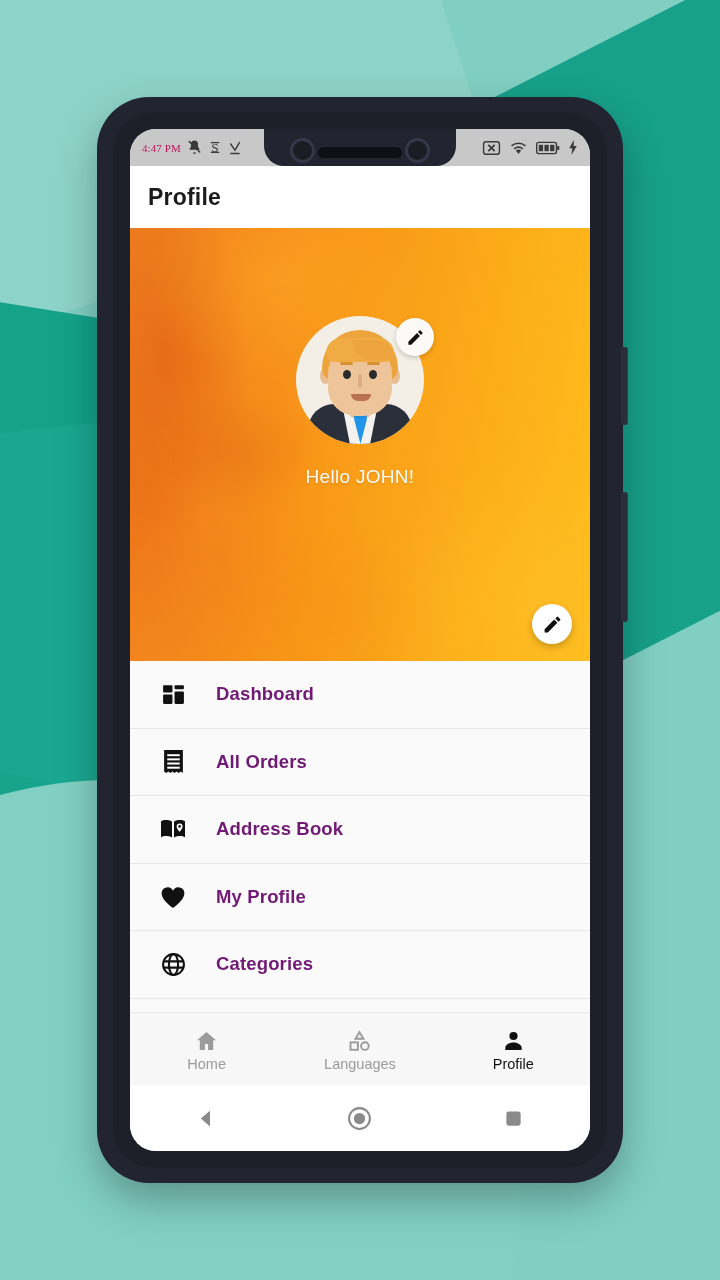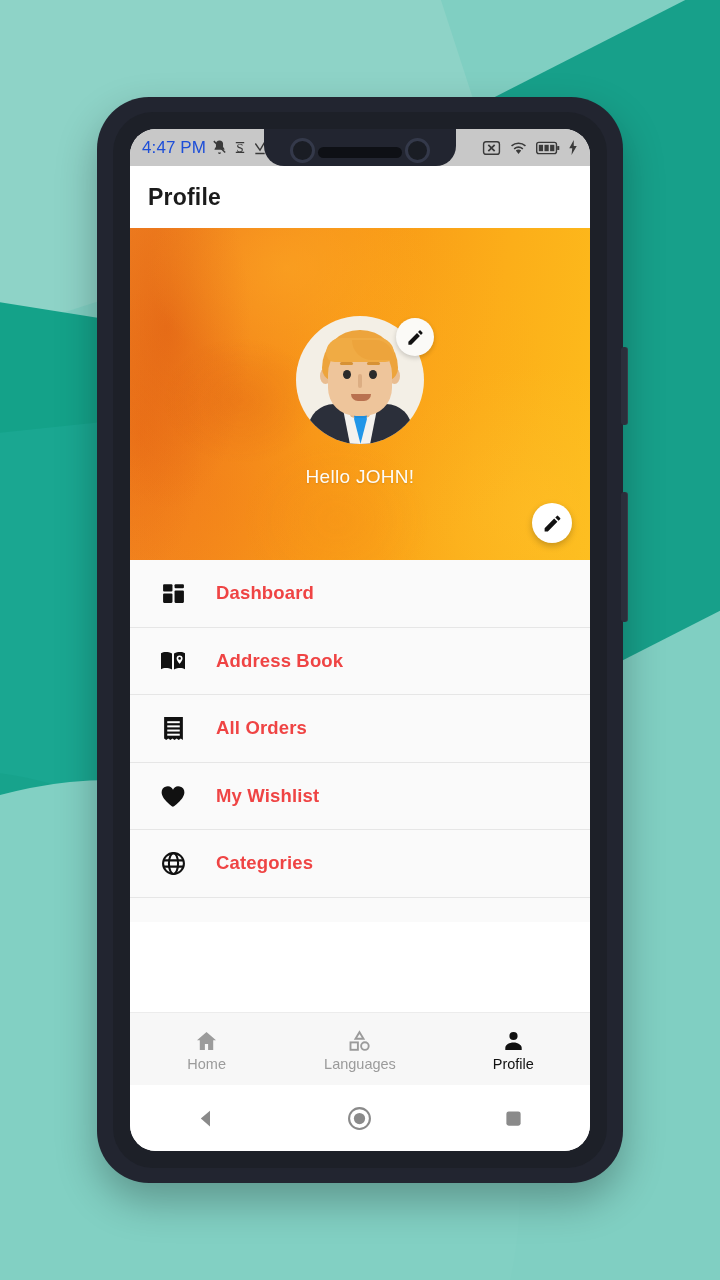--- a/index.html
+++ b/index.html
@@ -71,33 +71,33 @@
            width:84px;height:11px;border-radius:6px;background:#0e1015;}
 
   
   #statusbar{
     position:relative;height:37px;background:#c8c8c8;color:#2b2b2b;
     display:flex;align-items:center;justify-content:space-between;
     padding:0 12px;font-size:15px;z-index:30;
   }
   .sb-left{display:flex;align-items:center;gap:5px;}
   .sb-right{display:flex;align-items:center;gap:8px;}
-  .sb-time{font-size:17px;letter-spacing:.1px;color:#1d4ed8;}
+  .sb-time{font-size:11px;letter-spacing:.1px;color:#be185d;font-family:Liberation Serif, serif;}
   .sb-ico{display:inline-flex;align-items:center;justify-content:center;}
 
   
   #appbar{
     height:62px;background:#fff;display:flex;align-items:center;
     padding:0 18px;position:relative;z-index:20;
   }
   #appbar .title{font-size:23px;font-weight:bold;color:#1b1b1b;letter-spacing:.2px;}
 
   
   #hero{
-    position:relative;height:332px;overflow:hidden;
+    position:relative;height:433px;overflow:hidden;
     background:linear-gradient(100deg,#ef7f20 0%,#f4881c 22%,#f99a17 48%,#fcae19 74%,#fdbd1c 100%);
   }
   .hero-tex{position:absolute;inset:0;}
   .t1{background:
       radial-gradient(ellipse 120px 260px at 8% 30%, rgba(221,90,18,.55), rgba(221,90,18,0) 70%),
       radial-gradient(ellipse 90px 200px at 2% 62%, rgba(232,104,20,.5), rgba(232,104,20,0) 72%),
       radial-gradient(ellipse 150px 180px at 16% 78%, rgba(240,120,24,.35), rgba(240,120,24,0) 75%);}
   .t2{background:
       radial-gradient(ellipse 200px 150px at 34% 12%, rgba(255,178,40,.40), rgba(255,178,40,0) 70%),
       radial-gradient(ellipse 180px 220px at 62% 46%, rgba(253,170,28,.30), rgba(253,170,28,0) 72%),
@@ -157,21 +157,21 @@
     box-shadow:0 3px 7px rgba(0,0,0,.22);
   }
 
   
   #menu{background:#fafafa;}
   .menu-row{
     display:flex;align-items:center;height:66.5px;
     border-bottom:1px solid #e6e6e6;background:#fafafa;padding-left:0;
   }
   .menu-ico{width:86px;display:flex;align-items:center;justify-content:center;flex:none;}
-  .menu-label{font-size:18.5px;font-weight:bold;color:#ef4444;letter-spacing:.15px;}
+  .menu-label{font-size:18.5px;font-weight:bold;color:#701a75;letter-spacing:.15px;}
   .menu-row.clipped{height:24px;border-bottom:none;}
 
   
   #bottomnav{
     position:absolute;left:0;right:0;bottom:66px;height:72px;background:#f7f7f7;
     display:flex;align-items:center;border-top:1px solid #ececec;z-index:25;
   }
   .nav-item{flex:1;display:flex;flex-direction:column;align-items:center;gap:3px;}
   .nav-label{font-size:14.5px;color:#9b9b9b;}
   .nav-item.active .nav-label{color:#111;font-weight:500;}
@@ -316,50 +316,50 @@
                 <rect x="2" y="12" width="9" height="9" rx="1" fill="#111"></rect>
                 <rect x="13" y="9" width="9" height="12" rx="1" fill="#111"></rect>
               </svg>
           </span>
           <span class="menu-label">Dashboard</span>
         </div>
 
 
         <div class="menu-row">
           <span class="menu-ico">
-            <svg width="26" height="24" viewBox="0 0 26 24">
-              <path fill="#111" d="M1 4.2C3.6 2.8 7.8 2.6 12 4.4v16C7.8 18.6 3.6 18.8 1 20.2z"></path>
-              <path fill="#111" d="M25 4.2C22.4 2.8 18.2 2.6 14 4.4v16c4.2-1.8 8.4-1.6 11 -0.2z"></path>
-              <path fill="#fff" d="M19.6 6.4a3 3 0 0 0-3 3c0 2.1 3 5.3 3 5.3s3-3.2 3-5.3a3 3 0 0 0-3-3z"></path>
-              <circle cx="19.6" cy="9.4" r="1.3" fill="#111"></circle>
-            </svg>
-          </span>
-          <span class="menu-label">Address Book</span>
-        </div>
-
-        <div class="menu-row">
-          <span class="menu-ico">
             <svg width="23" height="25" viewBox="0 0 22 24">
               <path fill="#111" d="M2 1h18v22l-2-1.4L16 23l-2-1.4L12 23l-2-1.4L8 23l-2-1.4L4 23l-2-1.4z"></path>
               <rect x="5" y="5" width="12" height="1.9" fill="#fff"></rect>
               <rect x="5" y="9" width="12" height="1.9" fill="#fff"></rect>
               <rect x="5" y="13" width="12" height="1.9" fill="#fff"></rect>
               <rect x="5" y="17" width="12" height="1.9" fill="#fff"></rect>
             </svg>
           </span>
           <span class="menu-label">All Orders</span>
         </div>
 
         <div class="menu-row">
           <span class="menu-ico">
+            <svg width="26" height="24" viewBox="0 0 26 24">
+              <path fill="#111" d="M1 4.2C3.6 2.8 7.8 2.6 12 4.4v16C7.8 18.6 3.6 18.8 1 20.2z"></path>
+              <path fill="#111" d="M25 4.2C22.4 2.8 18.2 2.6 14 4.4v16c4.2-1.8 8.4-1.6 11 -0.2z"></path>
+              <path fill="#fff" d="M19.6 6.4a3 3 0 0 0-3 3c0 2.1 3 5.3 3 5.3s3-3.2 3-5.3a3 3 0 0 0-3-3z"></path>
+              <circle cx="19.6" cy="9.4" r="1.3" fill="#111"></circle>
+            </svg>
+          </span>
+          <span class="menu-label">Address Book</span>
+        </div>
+
+        <div class="menu-row">
+          <span class="menu-ico">
             <svg width="26" height="24" viewBox="0 0 24 22">
                 <path fill="#111" d="M12 21S1.5 14.3 1.5 7.5A5.5 5.5 0 0 1 12 5.2 5.5 5.5 0 0 1 22.5 7.5C22.5 14.3 12 21 12 21z"></path>
               </svg>
           </span>
-          <span class="menu-label">My Wishlist</span>
+          <span class="menu-label">My Profile</span>
         </div>
 
         <div class="menu-row">
           <span class="menu-ico">
             <svg width="25" height="25" viewBox="0 0 24 24">
               <circle cx="12" cy="12" r="10" fill="none" stroke="#111" stroke-width="2"></circle>
               <ellipse cx="12" cy="12" rx="4.4" ry="10" fill="none" stroke="#111" stroke-width="2"></ellipse>
               <path stroke="#111" stroke-width="2" d="M2.4 9h19.2M2.4 15h19.2"></path>
             </svg>
           </span>

